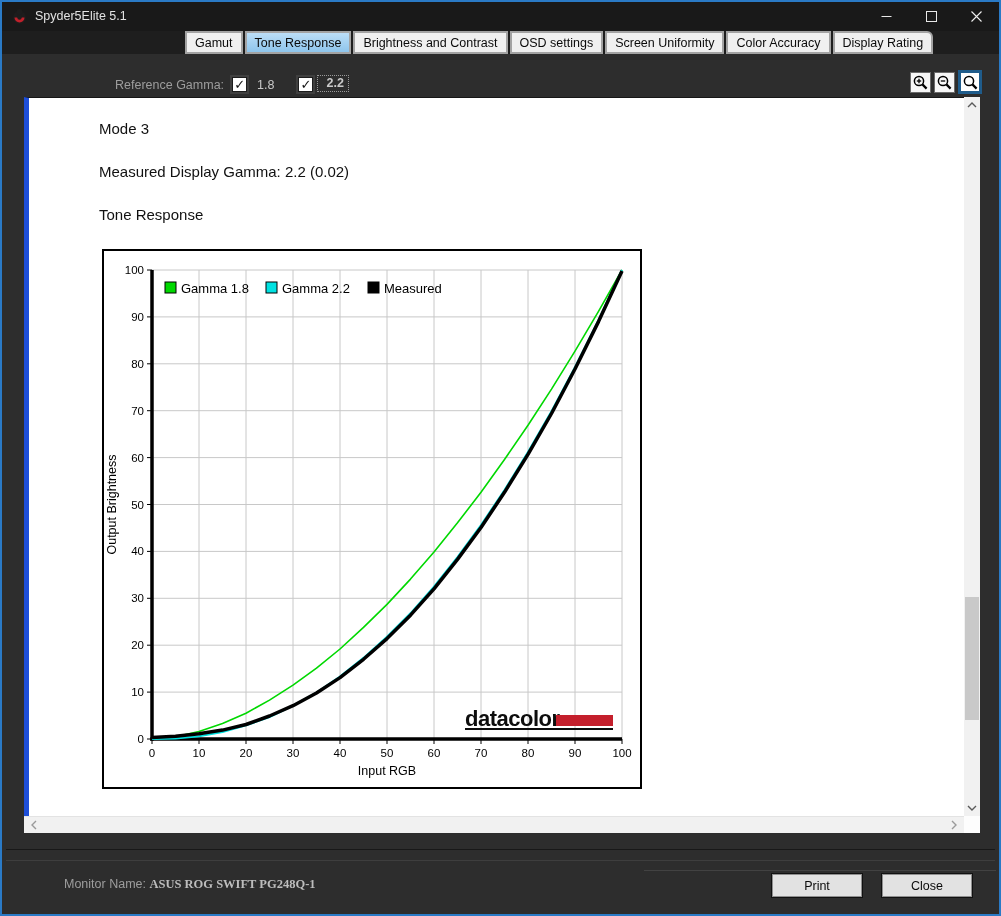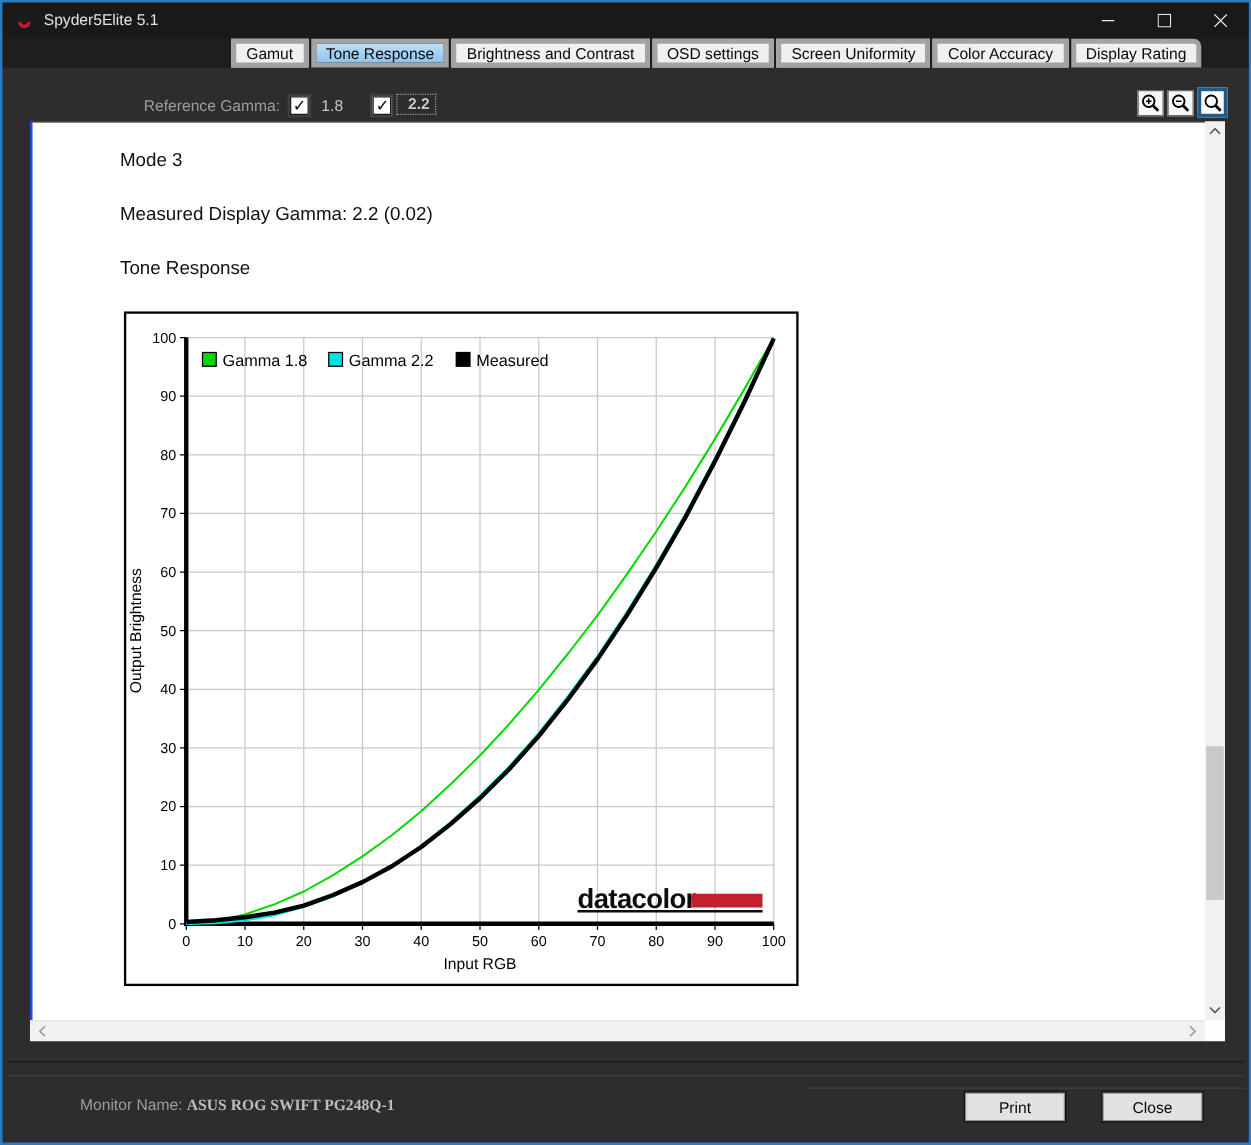--- a/index.html
+++ b/index.html
@@ -14,21 +14,21 @@
   #app-icon { position:absolute; left:9px; top:6px; width:17px; height:17px; }
   #window-title { position:absolute; left:33px; top:7px; font-size:12.5px; color:#e2e2e2; }
   #win-controls { position:absolute; right:0; top:0; height:29px; display:flex; }
   .win-btn { width:45px; height:29px; display:flex; align-items:center; justify-content:center; }
   
   #tabbar-strip { position:absolute; left:0; top:29px; width:100%; height:23px; background:#1e1e1e; }
   #tabbar { position:absolute; left:183px; top:29px; height:23px; display:flex; gap:2px; }
   .tab {
     height:23px; padding:0 8px; display:flex; align-items:center;
     background:#f0f0f0; color:#0a0a0a; font-size:12.5px; white-space:nowrap;
-    border:4px solid #a3a3a3;
+    border:2px solid #a3a3a3;
   }
   .tab.selected { background:linear-gradient(#bcdef7,#8ec5ec); }
   .tab:last-child { border-top-right-radius:6px; }
   
   #ref-gamma-row { position:absolute; left:113px; top:68px; height:22px; display:flex; align-items:flex-end; }
   #ref-gamma-label { color:#9d9d9d; font-size:12.5px; margin-right:8px; }
   .checkbox {
     width:15px; height:15px; background:#fff; border:1px solid #1c1c1c;
     display:flex; align-items:center; justify-content:center;
     font-size:13px; line-height:13px; color:#111; font-weight:bold;
@@ -39,38 +39,38 @@
   .focus-dotted { border:1px dotted #9a9a9a; padding:0 4px 1px 8px; margin-left:4px;font-weight:bold; }
   #zoom-buttons { position:absolute; left:908px; top:68px; display:flex; gap:3px; align-items:center; }
   .zoom-btn {
     width:21px; height:21px; background:#f7f7f7; border:1px solid #6b6b6b;
     display:flex; align-items:center; justify-content:center;
   }
   .zoom-btn.selected { border:3px solid #1f5c8b; width:24px; height:24px; background:#fff; }
   
   #content-panel {
     position:absolute; left:22px; top:95px; width:940px; height:719px;
-    background:#ffffff; border-left:2px solid #1d4ed8; border-top:1px solid #161616;
+    background:#ffffff; border-left:5px solid #1d4ed8; border-top:1px solid #161616;
   }
   .heading { position:absolute; left:70px; color:#111; font-size:15px; }
   #chart-box { position:absolute; left:73px; top:151px; width:540px; height:540px; }
   
   #vscroll { position:absolute; left:962px; top:95px; width:16px; height:719px; background:#f1f1f1; }
   #vscroll-thumb { position:absolute; left:1px; top:500px; width:14px; height:123px; background:#c9c9c9; }
   .scroll-arrow { position:absolute; width:16px; height:16px; display:flex; align-items:center; justify-content:center; }
   #hscroll { position:absolute; left:22px; top:814px; width:940px; height:17px; background:#f1f1f1; border-top:1px solid #e3e3e3; }
   #scroll-corner { position:absolute; left:962px; top:814px; width:16px; height:17px; background:#fdfdfd; }
   
   .groove-a { position:absolute; left:4px; top:847px; width:989px; height:1px; background:#181818; }
   .groove-b { position:absolute; left:4px; top:858px; width:989px; height:1px; background:#3e3e3e; }
   .groove-c { position:absolute; left:642px; top:868px; width:352px; height:1px; background:#424242; }
   #display-name { position:absolute; left:62px; top:875px; font-size:12.5px; color:#9d9d9d; }
   #display-name b { color:#bdbdbd; font-weight:bold;font-family:Liberation Serif, serif; }
   .footer-btn {
-    position:absolute; top:872px; width:80px; height:23px;
+    position:absolute; top:872px; width:90px; height:23px;
     background:#e2e2e2; border:1px solid #8f8f8f; outline:1px solid #111;
     color:#0a0a0a; font-size:12.5px; display:flex; align-items:center; justify-content:center;
     font-family:"Liberation Sans","DejaVu Sans",sans-serif;
   }
   #print-btn { left:770px; }
   #close-btn { left:880px; }
   svg text { font-family:"Liberation Sans","DejaVu Sans",sans-serif; }
 </style>
 </head>
 <body>

